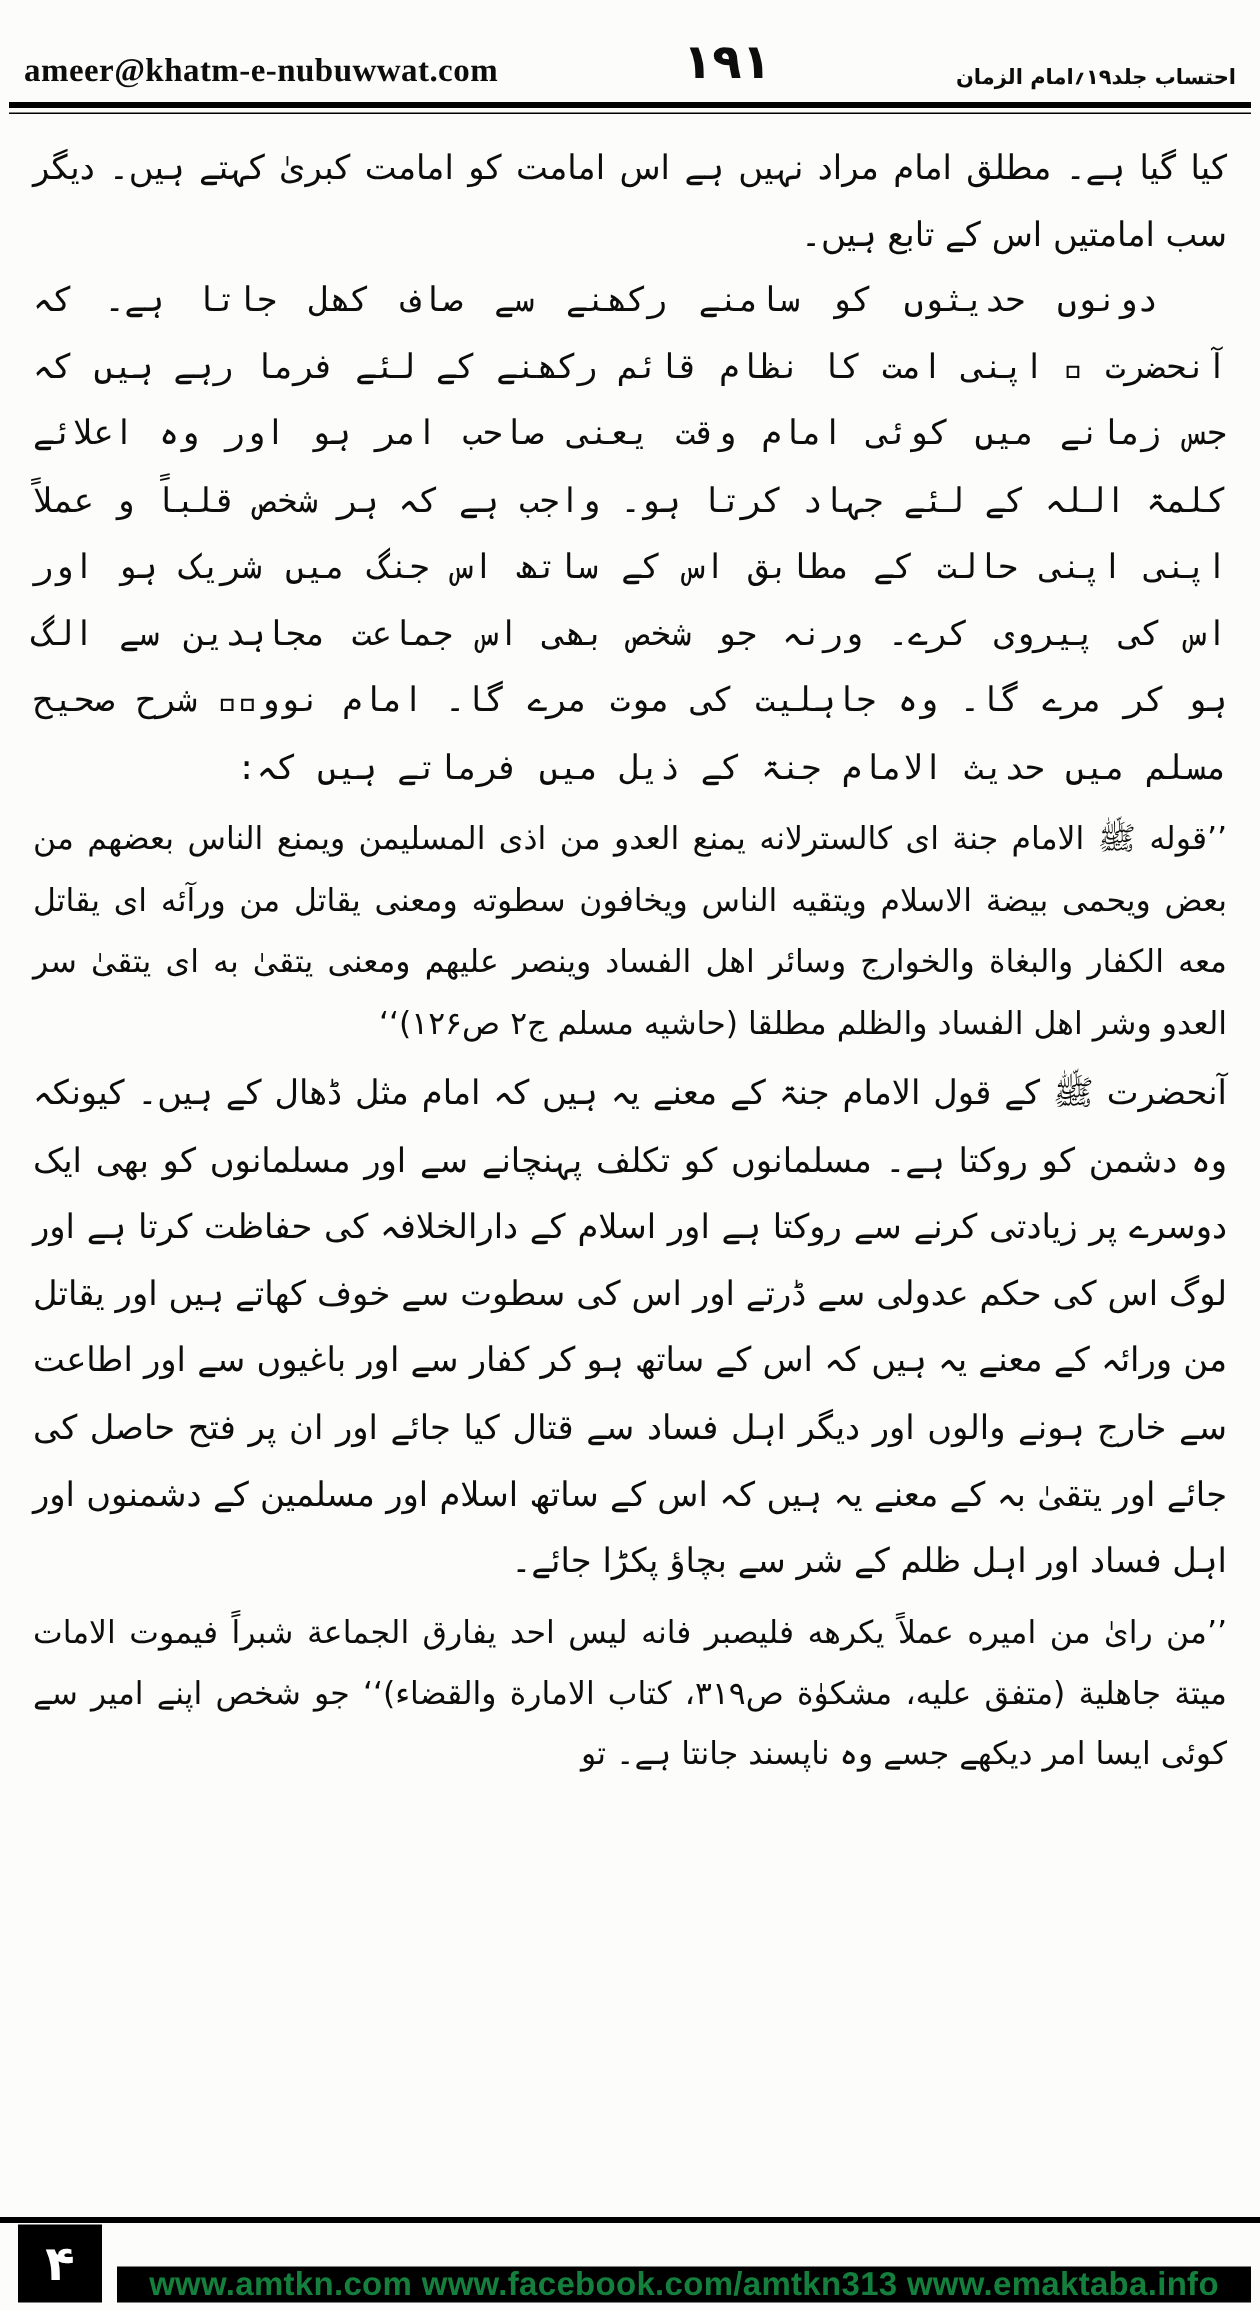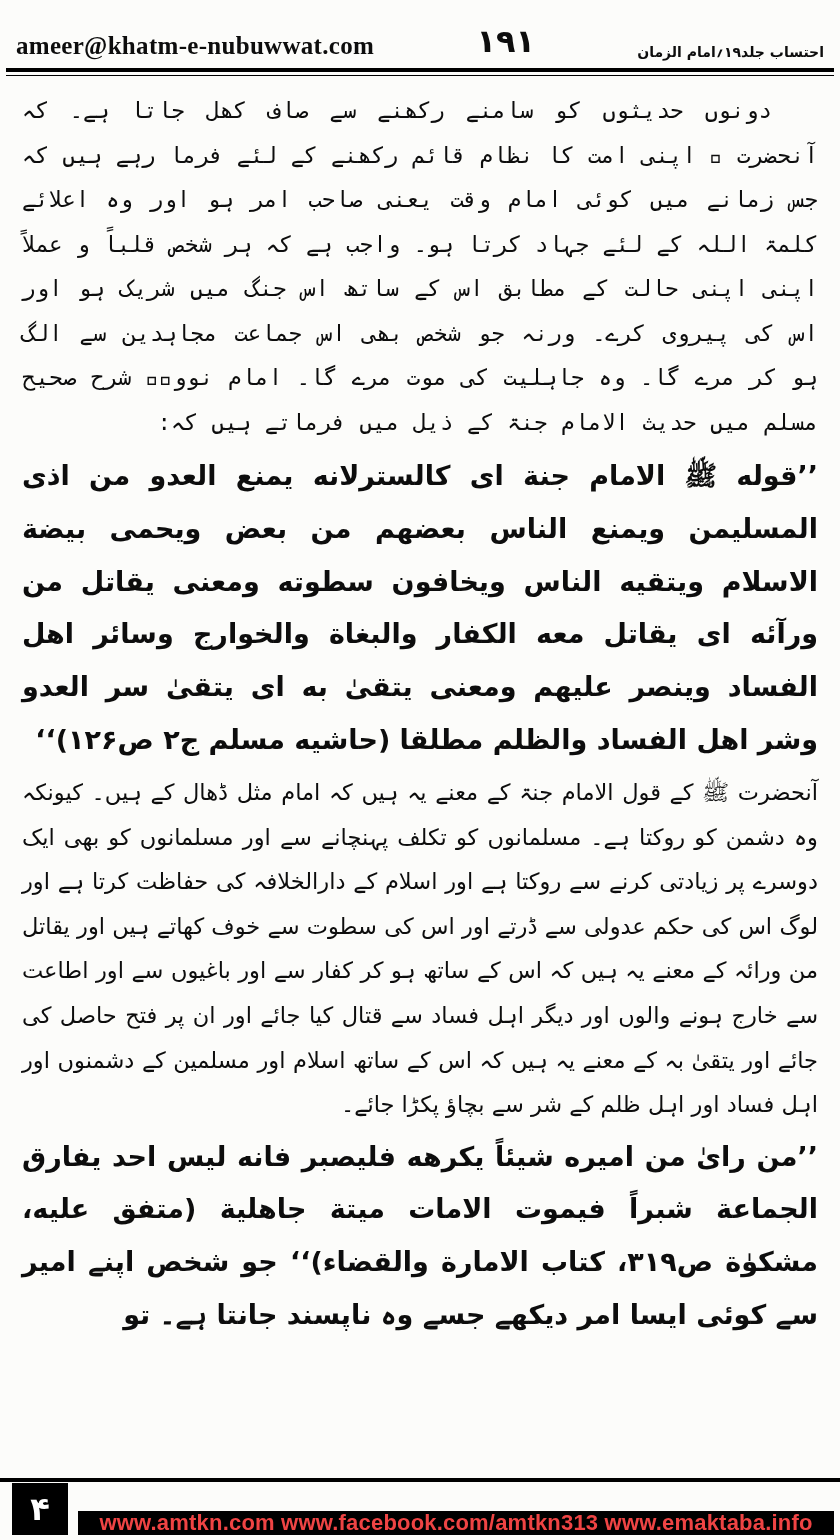--- a/index.html
+++ b/index.html
@@ -8,40 +8,40 @@
     width:840px; height:1540px; margin:0 auto; position:relative;
     background:#fcfcfa; color:#0d0d0d; overflow:hidden;
     font-family:"DejaVu Sans", sans-serif;
   }
   .header {
     display:flex; justify-content:space-between; align-items:flex-end;
     padding:22px 16px 4px 16px;
   }
   .header-email {
     font-family:"Liberation Serif", serif; font-weight:bold;
-    font-size:25px; letter-spacing:0.3px;
+    font-size:22px; letter-spacing:0.3px;
   }
   .header-page { font-size:32px; font-weight:bold; direction:rtl; padding:0 30px; }
   .header-title { font-size:14px; font-weight:bold; direction:rtl; }
   .double-rule {
     margin:4px 6px 0 6px; height:8px;
     border-top:4px solid #000; border-bottom:1px solid #000;
   }
   .body-text {
     direction:rtl; text-align:justify;
     padding:14px 22px 0 22px;
   }
   p.urdu   { font-size:22.5px; line-height:1.98; margin:0; }
   p.indent { text-indent:46px;font-family:Liberation Mono, monospace; }
-  p.arabic { font-size:27px; line-height:1.95; margin:4px 0; font-weight:700; }
+  p.arabic { font-size:21px; line-height:1.95; margin:4px 0; font-weight:400; }
   .footer { position:absolute; bottom:0; left:0; width:100%; height:62px; }
   .footer-topline { position:absolute; top:0; left:0; right:0; height:4px; background:#000; }
   .footer-bar {
     position:absolute; bottom:5px; left:78px; right:6px; height:24px;
-    background:#000; color:#ef4444; display:flex; align-items:center; justify-content:center;
+    background:#000; color:#15803d; display:flex; align-items:center; justify-content:center;
     font-family:"Liberation Sans", sans-serif; font-weight:bold; font-size:22px;
     letter-spacing:0.2px; white-space:nowrap;
   }
   .footer-pagebox {
     position:absolute; bottom:5px; left:12px; width:56px; height:52px;
     background:#000; color:#fff; display:flex; align-items:center; justify-content:center;
     font-size:32px; font-weight:bold; direction:rtl;
   }
 </style>
 </head>
@@ -51,24 +51,25 @@
 
   <div class="header">
     <span class="header-email">ameer@khatm-e-nubuwwat.com</span>
     <span class="header-page">۱۹۱</span>
     <span class="header-title">احتساب جلد۱۹؍امام الزمان</span>
   </div>
 
   <div class="double-rule"></div>
 
   <div class="body-text">
+    <p class="urdu">کیا گیا ہے۔ مطلق امام مراد نہیں ہے اس امامت کو امامت کبریٰ کہتے ہیں۔ دیگر سب امامتیں اس کے تابع ہیں۔</p>
     <p class="urdu indent">دونوں حدیثوں کو سامنے رکھنے سے صاف کھل جاتا ہے۔ کہ آنحضرت ﷺ اپنی امت کا نظام قائم رکھنے کے لئے فرما رہے ہیں کہ جس زمانے میں کوئی امام وقت یعنی صاحب امر ہو اور وہ اعلائے کلمۃ اللہ کے لئے جہاد کرتا ہو۔ واجب ہے کہ ہر شخص قلباً و عملاً اپنی اپنی حالت کے مطابق اس کے ساتھ اس جنگ میں شریک ہو اور اس کی پیروی کرے۔ ورنہ جو شخص بھی اس جماعت مجاہدین سے الگ ہو کر مرے گا۔ وہ جاہلیت کی موت مرے گا۔ امام نوویؒ شرح صحیح مسلم میں حدیث الامام جنۃ کے ذیل میں فرماتے ہیں کہ:</p>
     <p class="arabic">’’قوله ﷺ الامام جنة اى كالسترلانه يمنع العدو من اذى المسليمن ويمنع الناس بعضهم من بعض ويحمى بيضة الاسلام ويتقيه الناس ويخافون سطوته ومعنى يقاتل من ورآئه اى يقاتل معه الكفار والبغاة والخوارج وسائر اهل الفساد وينصر عليهم ومعنى يتقىٰ به اى يتقىٰ سر العدو وشر اهل الفساد والظلم مطلقا (حاشيه مسلم ج۲ ص۱۲۶)‘‘</p>
     <p class="urdu">آنحضرت ﷺ کے قول الامام جنۃ کے معنے یہ ہیں کہ امام مثل ڈھال کے ہیں۔ کیونکہ وہ دشمن کو روکتا ہے۔ مسلمانوں کو تکلف پہنچانے سے اور مسلمانوں کو بھی ایک دوسرے پر زیادتی کرنے سے روکتا ہے اور اسلام کے دارالخلافہ کی حفاظت کرتا ہے اور لوگ اس کی حکم عدولی سے ڈرتے اور اس کی سطوت سے خوف کھاتے ہیں اور یقاتل من ورائہ کے معنے یہ ہیں کہ اس کے ساتھ ہو کر کفار سے اور باغیوں سے اور اطاعت سے خارج ہونے والوں اور دیگر اہل فساد سے قتال کیا جائے اور ان پر فتح حاصل کی جائے اور یتقیٰ بہ کے معنے یہ ہیں کہ اس کے ساتھ اسلام اور مسلمین کے دشمنوں اور اہل فساد اور اہل ظلم کے شر سے بچاؤ پکڑا جائے۔</p>
-    <p class="arabic">’’من راىٰ من اميره شيئاً يكرهه فليصبر فانه ليس احد يفارق الجماعة شبراً فيموت الامات ميتة جاهلية (متفق عليه، مشكوٰة ص۳۱۹، كتاب الامارة والقضاء)‘‘ جو شخص اپنے امیر سے کوئی ایسا امر دیکھے جسے وہ ناپسند جانتا ہے۔ تو</p>
+    <p class="arabic">’’من راىٰ من اميره عملاً يكرهه فليصبر فانه ليس احد يفارق الجماعة شبراً فيموت الامات ميتة جاهلية (متفق عليه، مشكوٰة ص۳۱۹، كتاب الامارة والقضاء)‘‘ جو شخص اپنے امیر سے کوئی ایسا امر دیکھے جسے وہ ناپسند جانتا ہے۔ تو</p>
   </div>
 
   <div class="footer">
     <div class="footer-topline"></div>
     <div class="footer-pagebox">۴</div>
     <div class="footer-bar">www.amtkn.com  www.facebook.com/amtkn313  www.emaktaba.info</div>
   </div>
 
 </div>
 

